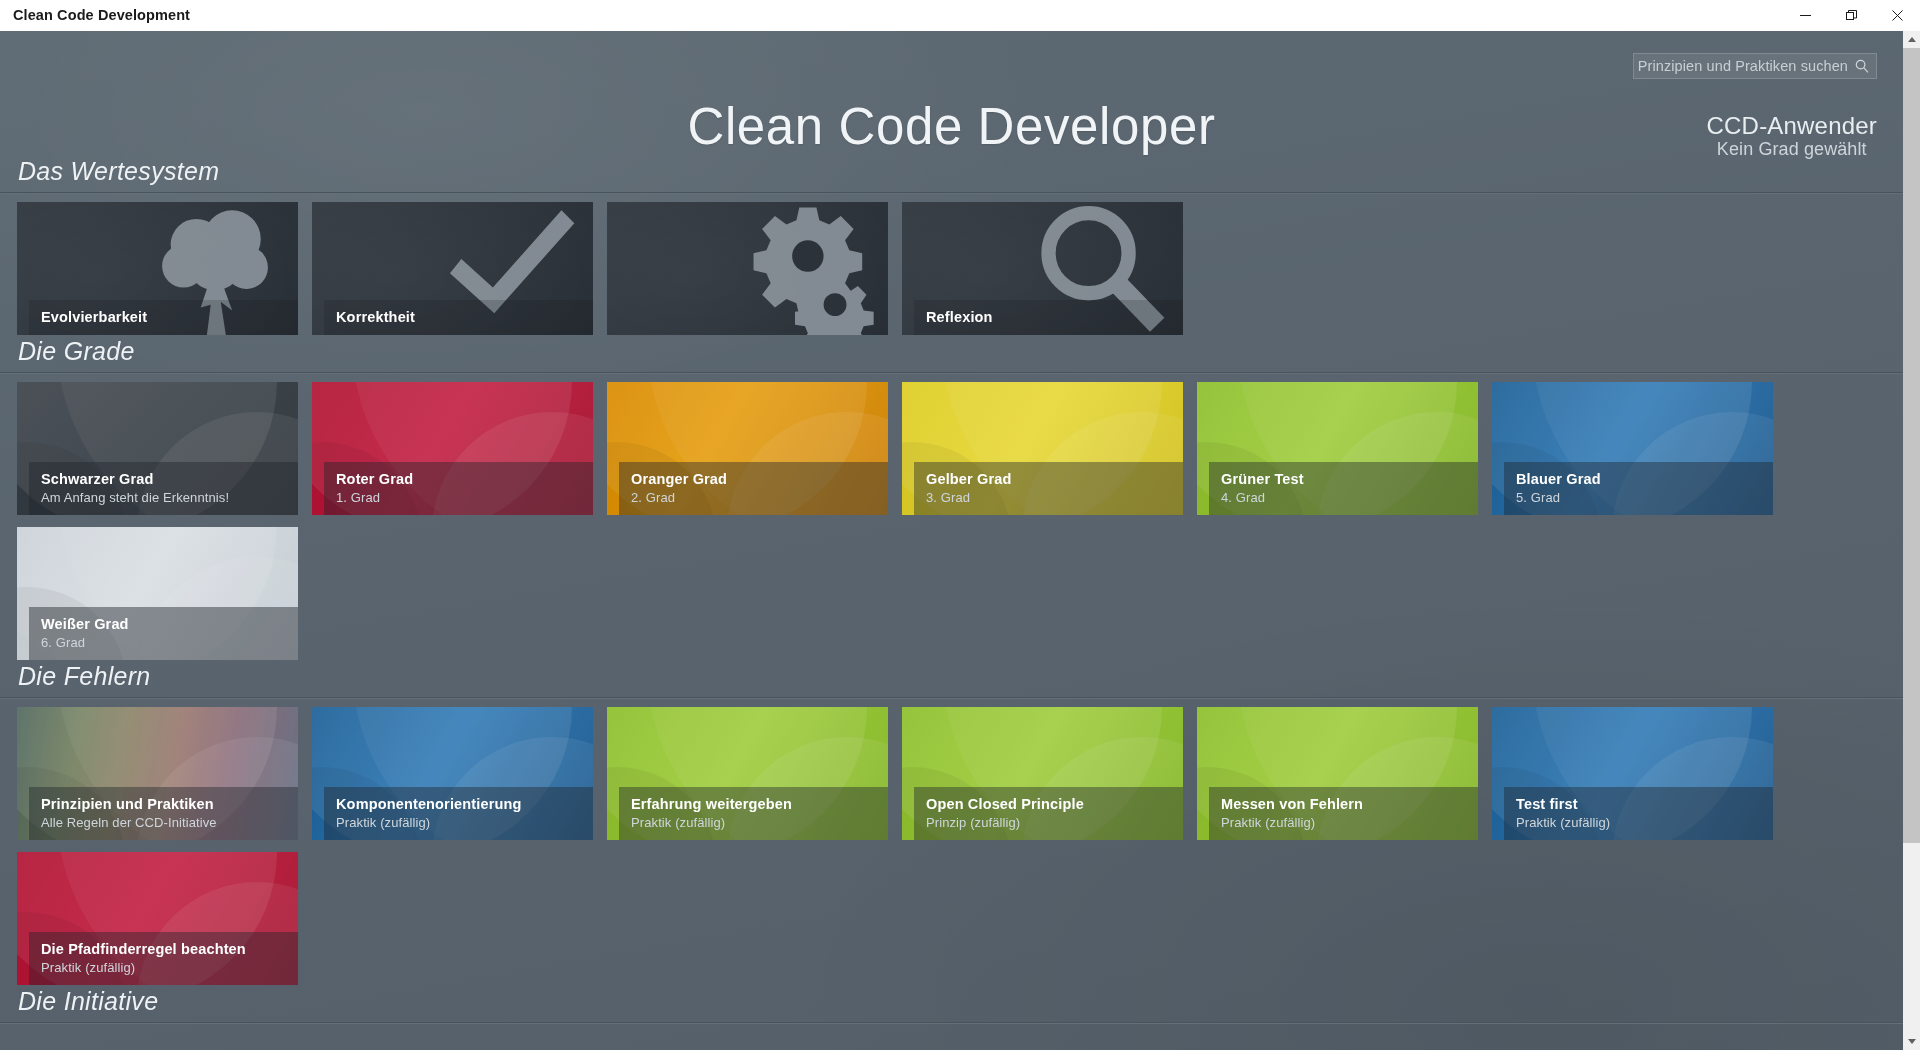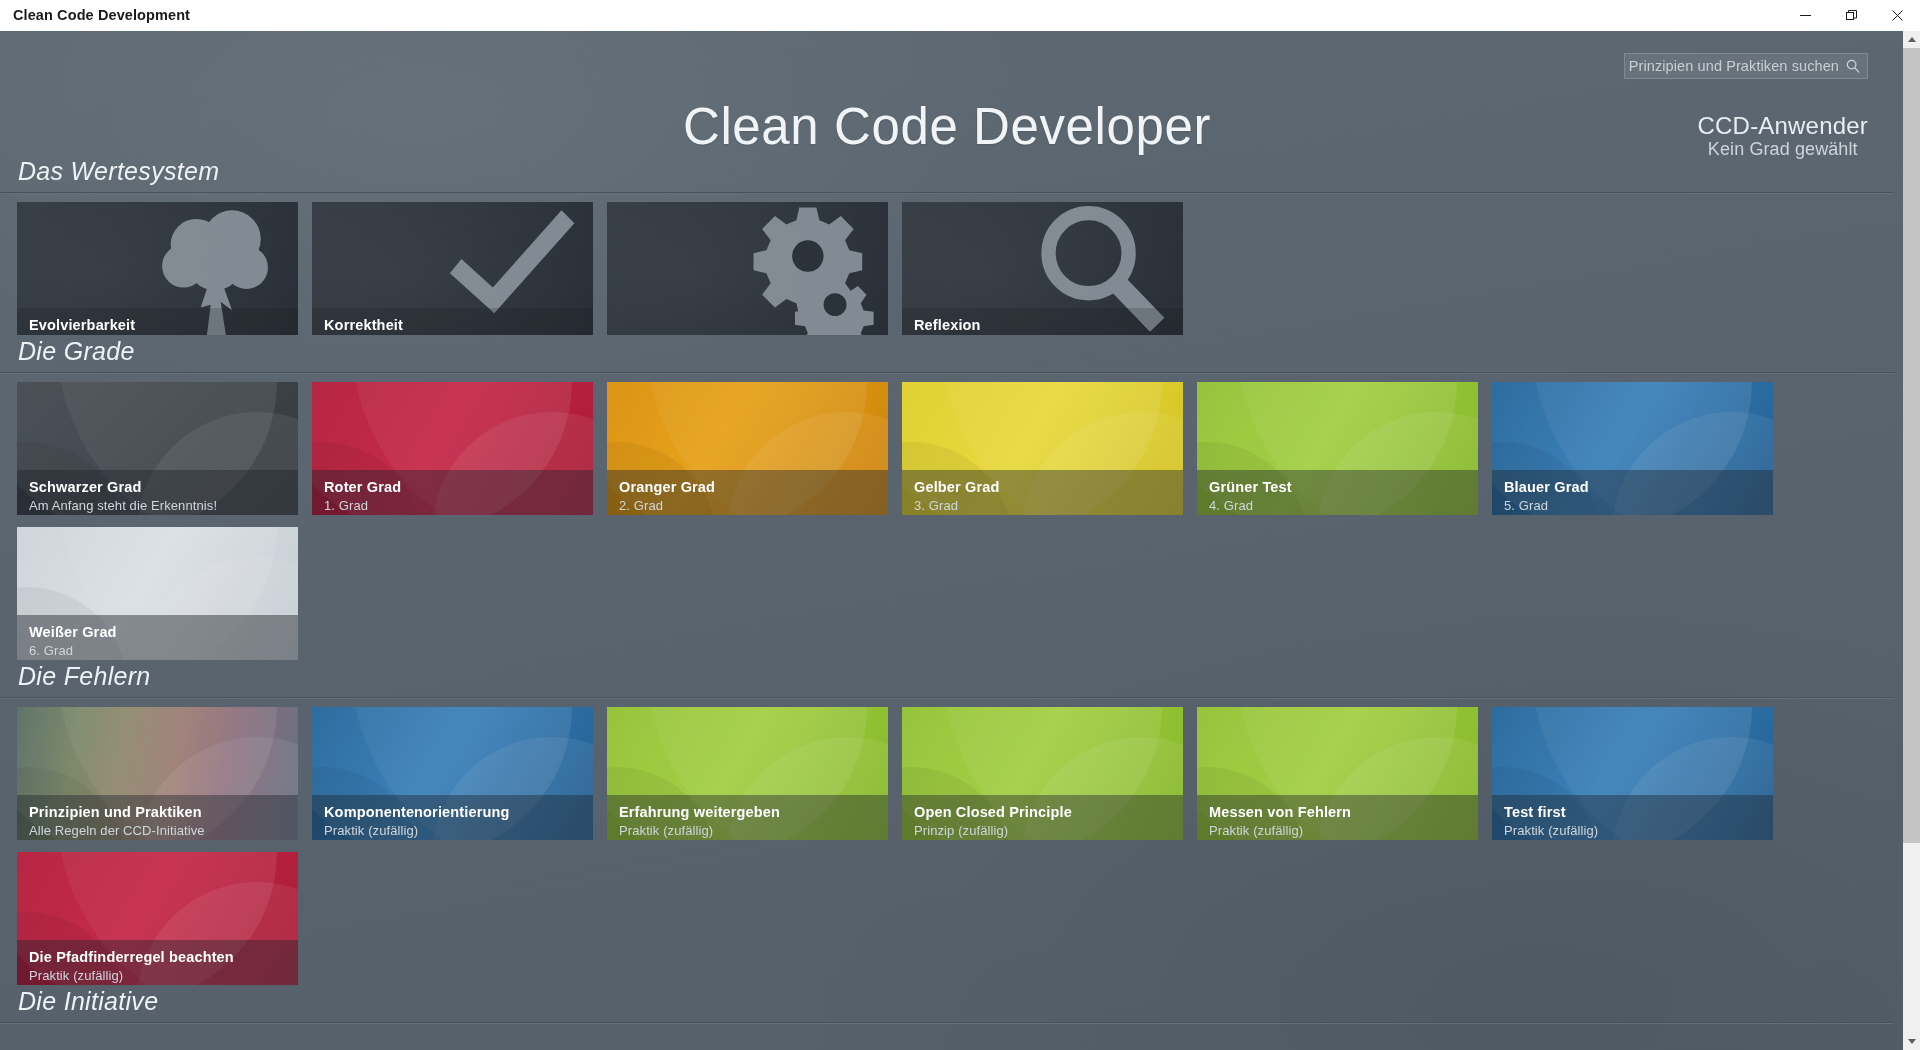--- a/index.html
+++ b/index.html
@@ -35,21 +35,20 @@
 
   
   .app {
     flex: 1 1 auto; position: relative; display:flex;
     background: #5b6670;
     background-image:
       radial-gradient(900px 420px at 22% 8%, rgba(255,255,255,.055), rgba(255,255,255,0) 70%),
       radial-gradient(1100px 600px at 80% 95%, rgba(0,0,0,.07), rgba(0,0,0,0) 70%),
       linear-gradient(170deg, #5e6a73 0%, #59646e 45%, #545f69 100%);
     overflow: hidden;
-    gap: 9px;
   }
 
   .scrollarea {
     flex: 1 1 auto; position: relative; overflow: hidden;
   }
 
   
   .topbar {
     position: absolute; top: 0; left: 0; right: 0; height: 124px;
     pointer-events: none;
@@ -126,22 +125,22 @@
   .tile .arcs span {
     position: absolute; border-radius: 50%;
     background: rgba(255,255,255,.085);
   }
   .tile .arcs span.a { width: 300px; height: 300px; left: -40px; top: -150px; }
   .tile .arcs span.b { width: 240px; height: 240px; left: 120px; top: 30px; background: rgba(255,255,255,.07); }
   .tile .arcs span.c { width: 420px; height: 420px; left: 40px; top: -250px; background: rgba(255,255,255,.05); }
   .tile .arcs span.d { width: 200px; height: 200px; left: -90px; top: 60px; background: rgba(0,0,0,.05); }
 
   .tile .label {
-    position: absolute; left: 0; right: 0; bottom: 0;
-    padding: 7px 12px 0 12px;
+    position: absolute; left: 12px; right: 0; bottom: 0;
+    padding: 7px 12px 8px 12px;
     background: rgba(30,36,42,.42);
   }
   .tile .label .t {
     font-size: 14.5px; font-weight: bold; color: #ffffff; line-height: 20px;
     letter-spacing: .15px; white-space: nowrap; overflow: hidden; text-overflow: ellipsis;
   }
   .tile .label .s {
     font-size: 13px; color: #cfd6db; line-height: 18px; letter-spacing: .1px;
     white-space: nowrap; overflow: hidden; text-overflow: ellipsis;
   }

